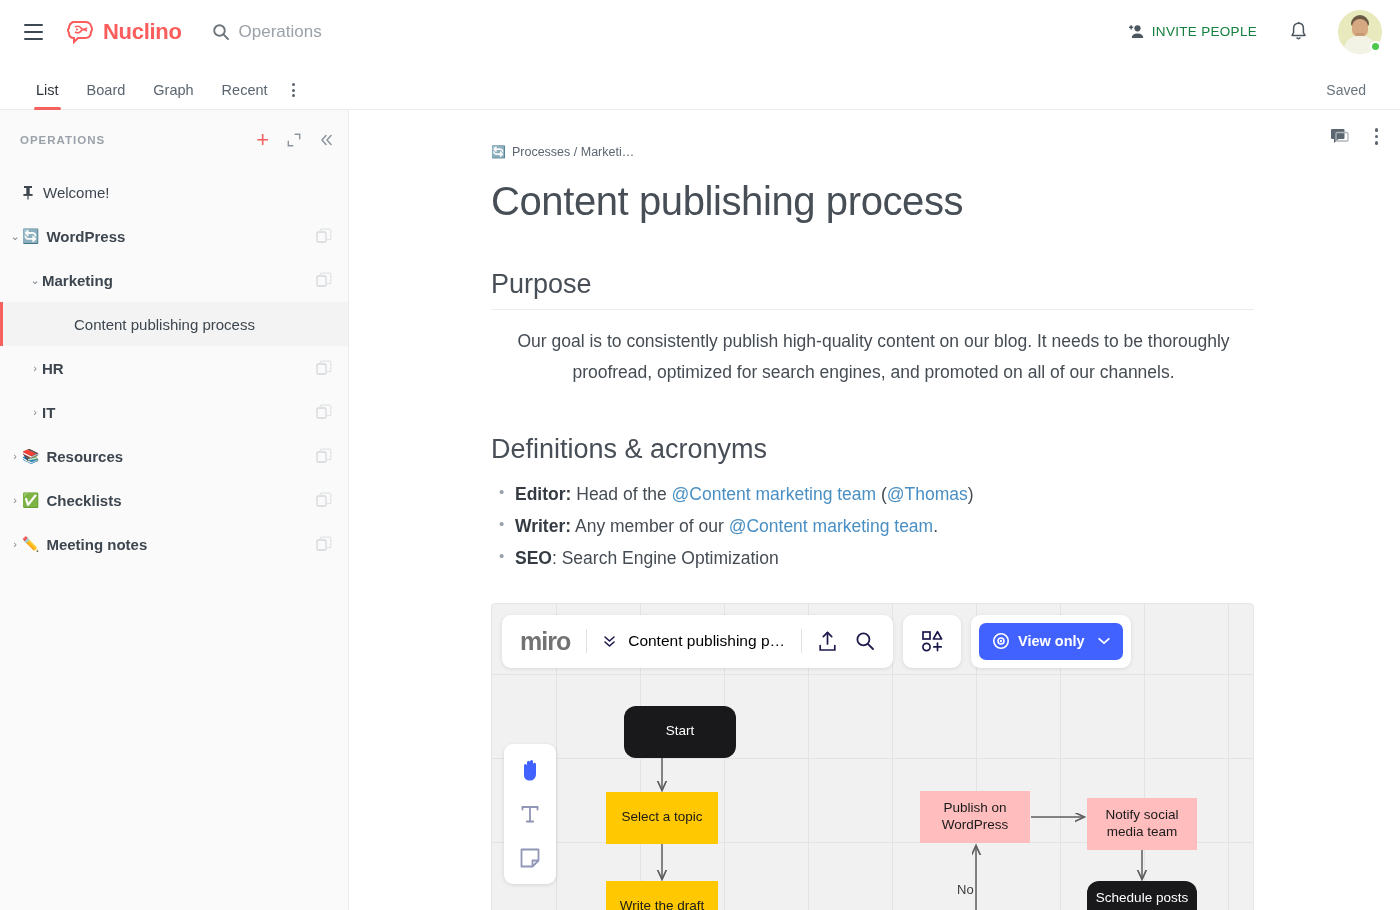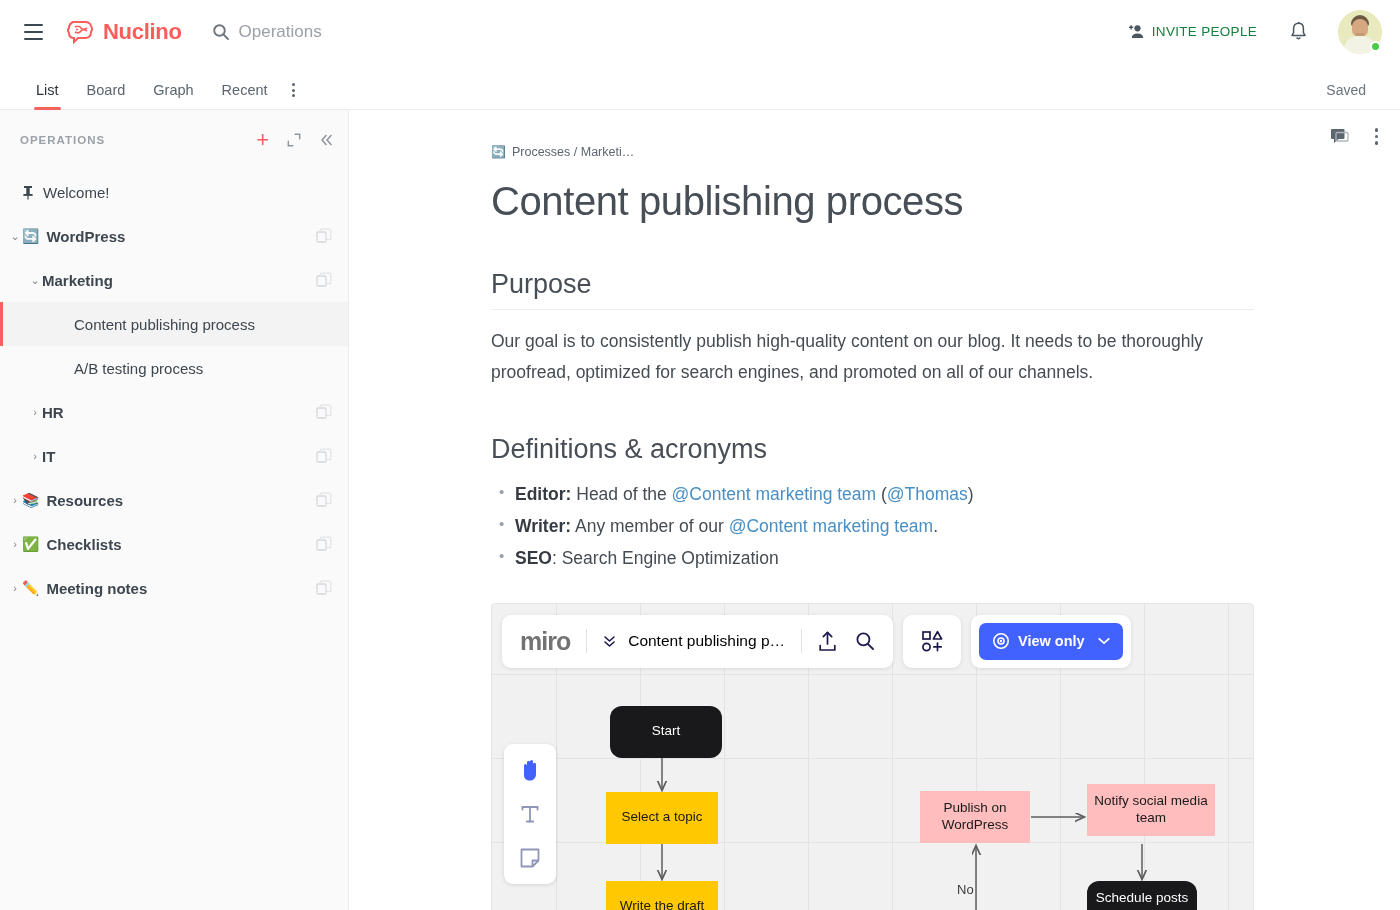--- a/index.html
+++ b/index.html
@@ -127,21 +127,21 @@
   h1.doc-title {
     font-size: 40px; font-weight: normal; color: #474e55; margin-top: 20px;
     letter-spacing: -0.4px; line-height: 1.1;
   }
   h2.sec {
     font-size: 27px; font-weight: normal; color: #474e55; margin-top: 46px;
     padding-bottom: 9px; border-bottom: 1px solid #ededed; width: 763px;
   }
   h2.sec.noline { border-bottom: none; padding-bottom: 0; }
   p.para {
-    font-size: 17.5px; line-height: 1.78; color: #454c53; margin-top: 16px; width: 765px;
+    font-size: 17.5px; line-height: 1.78; color: #454c53; margin-top: 16px; width: 765px; text-align: center;
   }
   ul.defs { margin-top: 14px; list-style: none; }
   ul.defs li {
     font-size: 17.5px; line-height: 1.82; color: #454c53;
     position: relative; padding-left: 24px;
   }
   ul.defs li::before {
     content: "•"; position: absolute; left: 8px; top: -1px; color: #9aa1a8; font-size: 15px;
   }
   ul.defs b { font-weight: bold; color: #343b42; }
@@ -331,24 +331,20 @@
         <span class="node-dup">
           <svg width="16" height="16" viewBox="0 0 16 16">
             <rect x="1" y="4" width="9" height="10" rx="1.2" fill="none" stroke="#b6bcc2" stroke-width="1.3"></rect>
             <path d="M4.3 4 L4.3 2.4 A1.2 1.2 0 0 1 5.5 1.2 L13.6 1.2 A1.2 1.2 0 0 1 14.8 2.4 L14.8 10.4 A1.2 1.2 0 0 1 13.6 11.6 L10.4 11.6" fill="none" stroke="#cdd2d7" stroke-width="1.3"></path>
           </svg>
         </span>
       </div>
       <div class="node lvl2 selected">
         <span class="caret"></span>
         <span class="node-label">Content publishing process</span>
-      </div>
-      <div class="node lvl2">
-        <span class="caret"></span>
-        <span class="node-label">A/B testing process</span>
       </div>
       <div class="node lvl1">
         <span class="caret">›</span>
         <span class="node-label bold">HR</span>
         <span class="node-dup">
           <svg width="16" height="16" viewBox="0 0 16 16">
             <rect x="1" y="4" width="9" height="10" rx="1.2" fill="none" stroke="#b6bcc2" stroke-width="1.3"></rect>
             <path d="M4.3 4 L4.3 2.4 A1.2 1.2 0 0 1 5.5 1.2 L13.6 1.2 A1.2 1.2 0 0 1 14.8 2.4 L14.8 10.4 A1.2 1.2 0 0 1 13.6 11.6 L10.4 11.6" fill="none" stroke="#cdd2d7" stroke-width="1.3"></path>
           </svg>
         </span>
@@ -530,33 +526,33 @@
         </defs>
         <line x1="170" y1="154" x2="170" y2="186" stroke="#5c5c5c" stroke-width="1.5" marker-end="url(#ah)"></line>
         <line x1="170" y1="240" x2="170" y2="275" stroke="#5c5c5c" stroke-width="1.5" marker-end="url(#ah)"></line>
         <line x1="170" y1="329" x2="170" y2="340" stroke="#5c5c5c" stroke-width="1.5"></line>
         <line x1="539" y1="213" x2="592" y2="213" stroke="#5c5c5c" stroke-width="1.5" marker-end="url(#ah)"></line>
         <line x1="650" y1="240" x2="650" y2="275" stroke="#5c5c5c" stroke-width="1.5" marker-end="url(#ah)"></line>
         <line x1="484" y1="340" x2="484" y2="242" stroke="#5c5c5c" stroke-width="1.5" marker-end="url(#ah)"></line>
       </svg>
 
       <div id="flow-nodes">
-          <div class="fnode n-black" style="left: 118px; top: 102px; width: 112px; height: 52px;">
+          <div class="fnode n-black" style="left: 132px; top: 102px; width: 112px; height: 52px;">
             <span>Start</span>
           </div>
           <div class="fnode n-yellow" style="left: 114px; top: 188px; width: 112px; height: 52px;">
             <span>Select a topic</span>
           </div>
           <div class="fnode n-yellow" style="left: 114px; top: 277px; width: 112px; height: 52px;">
             <span>Write the draft</span>
           </div>
           <div class="fnode n-pink" style="left: 428px; top: 187px; width: 110px; height: 52px;">
             <span>Publish on WordPress</span>
           </div>
-          <div class="fnode n-pink" style="left: 595px; top: 180px; width: 128px; height: 52px;">
+          <div class="fnode n-pink" style="left: 595px; top: 194px; width: 110px; height: 52px;">
             <span>Notify social media team</span>
           </div>
           <div class="fnode n-black" style="left: 595px; top: 277px; width: 110px; height: 52px;">
             <span>Schedule posts on all channels</span>
           </div>
           <div class="flow-lbl" style="left: 465px; top: 278px;">No</div>
         </div>
     </div>
   </div>
 </div>

